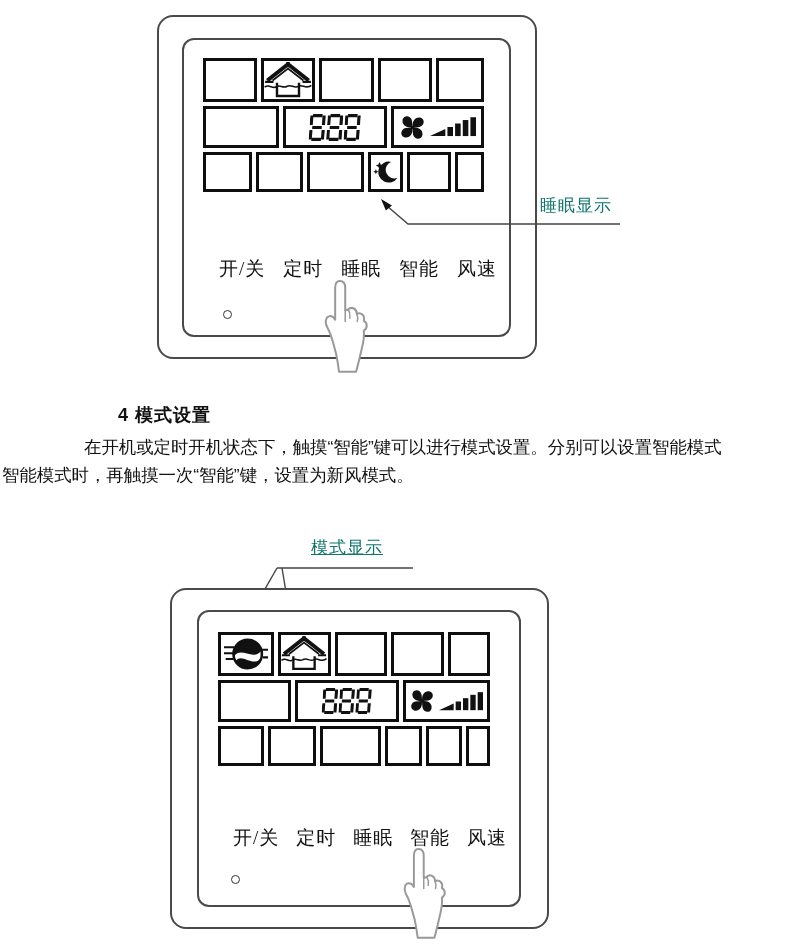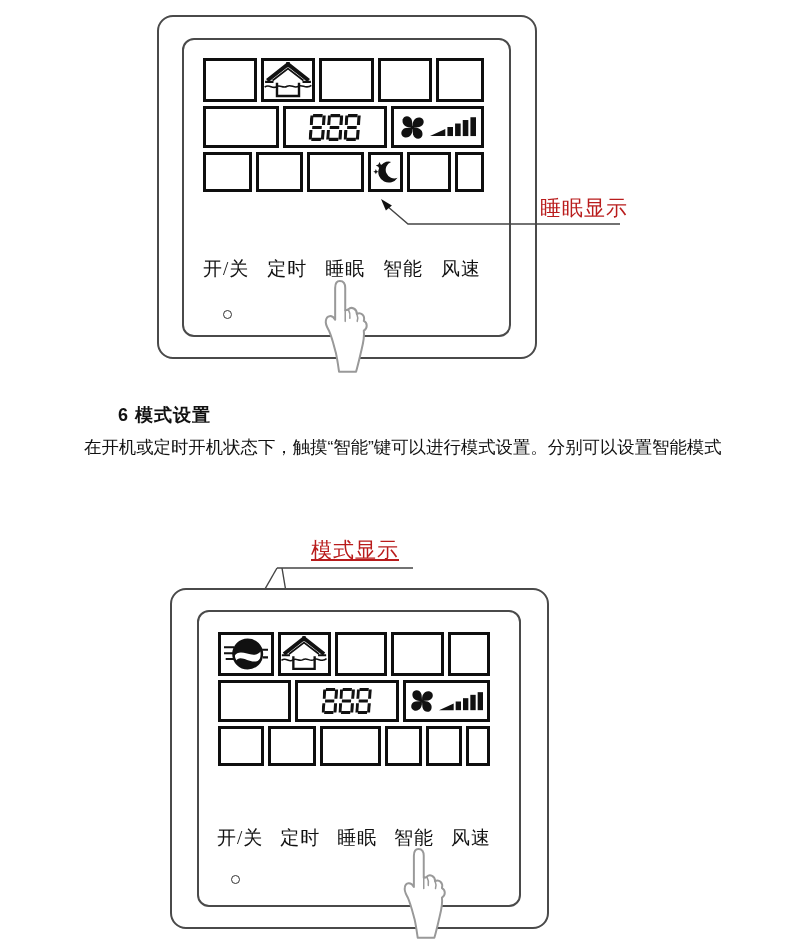--- a/index.html
+++ b/index.html
@@ -21,30 +21,30 @@
     box-sizing:border-box;border:3px solid #0e0e0e;background:#fff;
     display:flex;align-items:center;justify-content:center;overflow:visible;
   }
   .r1{height:44px;} .r2{height:42px;} .r3{height:40px;}
   .fanbar-cell{gap:4px;}
   .sr{position:absolute;width:1px;height:1px;overflow:hidden;clip:rect(0 0 0 0);}
   
   .keys{
     position:absolute;display:flex;justify-content:space-between;align-items:baseline;
     font-family:"Liberation Serif",serif;font-size:19px;font-weight:500;color:#111;
-    letter-spacing:1px;white-space:nowrap;
+    letter-spacing:1px;white-space:nowrap;margin-left:16px;
   }
   .key{cursor:pointer;}
   .indicator-dot{
     position:absolute;width:9px;height:9px;border:1.6px solid #333;border-radius:50%;
     background:#fff;box-sizing:border-box;
   }
   
   .callout{
-    position:absolute;font-family:"Liberation Serif",serif;font-size:21px;color:#b91c1c;
+    position:absolute;font-family:"Liberation Serif",serif;font-size:17px;color:#0f766e;
     letter-spacing:1px;white-space:nowrap;text-align:center;
   }
   .leader{position:absolute;pointer-events:none;}
   
   .sec-heading{
     position:absolute;left:118px;top:403px;font-size:18px;font-weight:bold;color:#111;
     letter-spacing:1px;white-space:nowrap;
   }
   .sec-par{position:absolute;left:0;top:433px;width:676px;font-size:17.4px;line-height:28px;color:#111;}
   .sec-line{white-space:nowrap;}
@@ -188,23 +188,24 @@
   <svg class="hand" style="left:322px;top:278px;" width="48" height="96" viewBox="0 0 60 124">
       <use href="#sym-hand"></use>
     </svg>
 
   <svg class="leader" style="left:374px;top:195px;" width="252" height="36">
     <path d="M13,11 L34,29 L246,29" fill="none" stroke="#444" stroke-width="1.4"></path>
     <polygon points="7,4 17.9,10.4 11.9,15.6" fill="#111"></polygon>
   </svg>
   <div class="callout" style="left:540px;top:194px;">睡眠显示</div>
 
-  <div class="sec-heading">6 模式设置</div>
+  <div class="sec-heading">4 模式设置</div>
   <div class="sec-par">
     <div class="sec-line l1">在开机或定时开机状态下，触摸“智能”键可以进行模式设置。分别可以设置智能模式</div>
+    <div class="sec-line l3">智能模式时，再触摸一次“智能”键，设置为新风模式。</div>
   </div>
 
   <div class="callout" style="left:311px;top:536px;text-decoration:underline;">模式显示</div>
   <svg class="leader" style="left:232px;top:558px;" width="185" height="74">
     <path d="M45,10 L181,10" fill="none" stroke="#444" stroke-width="1.4"></path>
     <path d="M45,10 L13,66" fill="none" stroke="#444" stroke-width="1.4"></path>
     <path d="M50,10 L57.5,55" fill="none" stroke="#444" stroke-width="1.4"></path>
     <polygon points="11,69 19.8,61.3 13.2,57.5" fill="#111"></polygon>
     <polygon points="59,64 60.9,52.6 53.5,53.8" fill="#111"></polygon>
   </svg>

